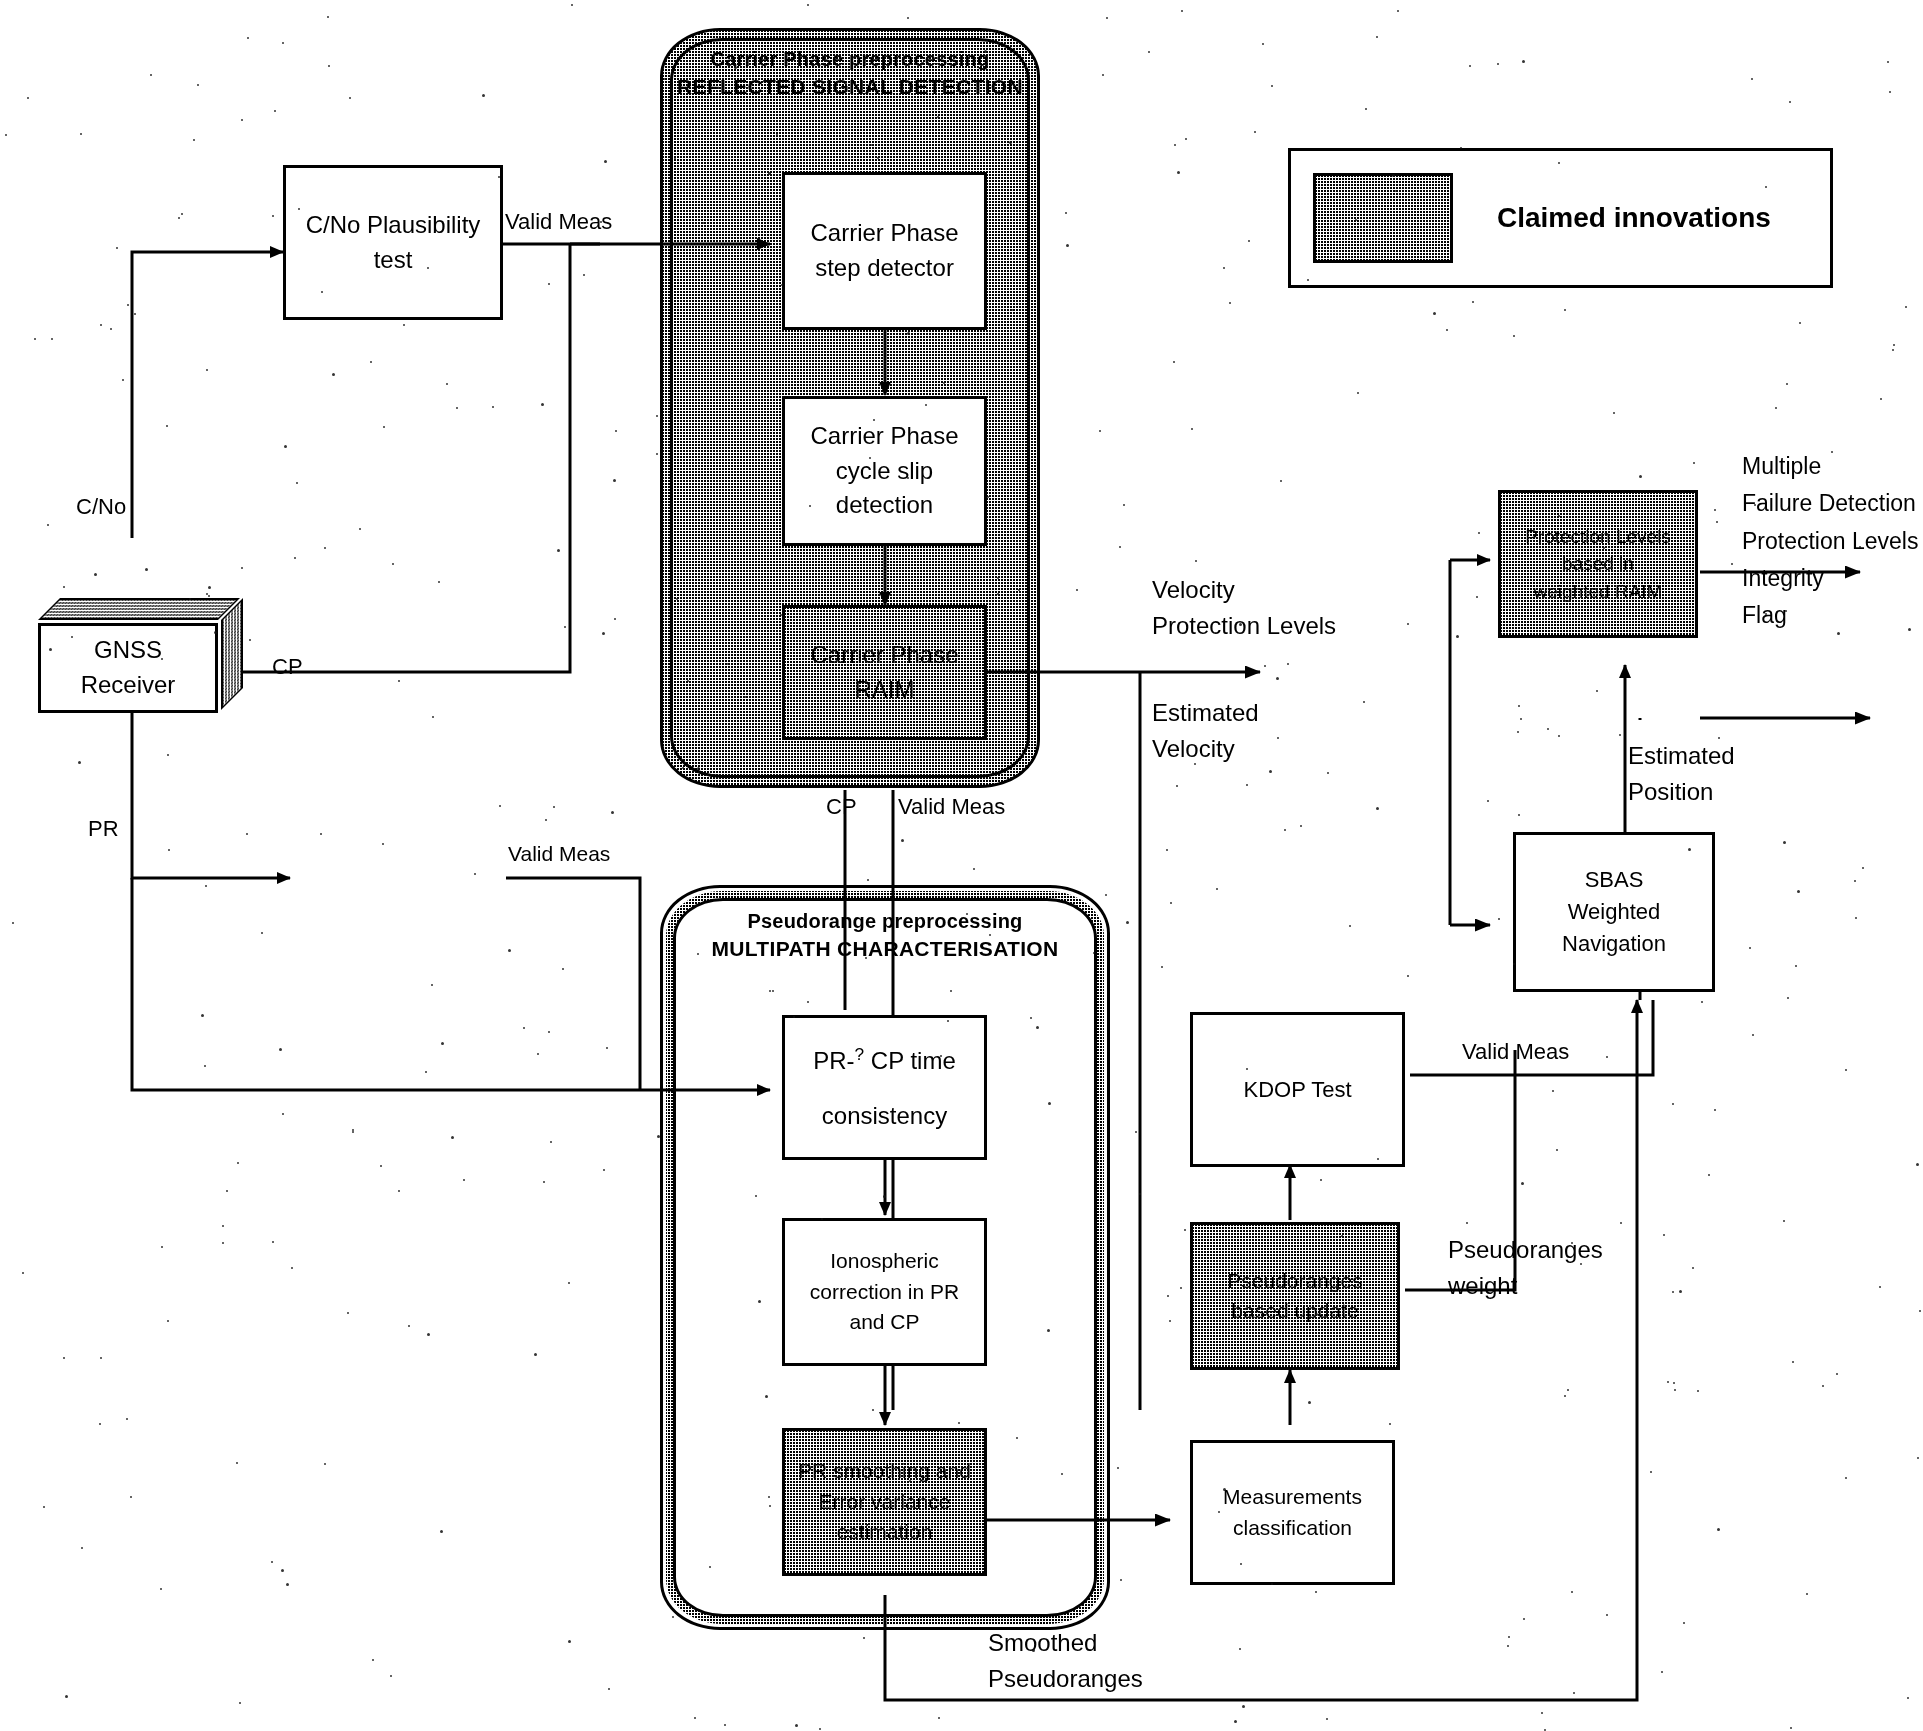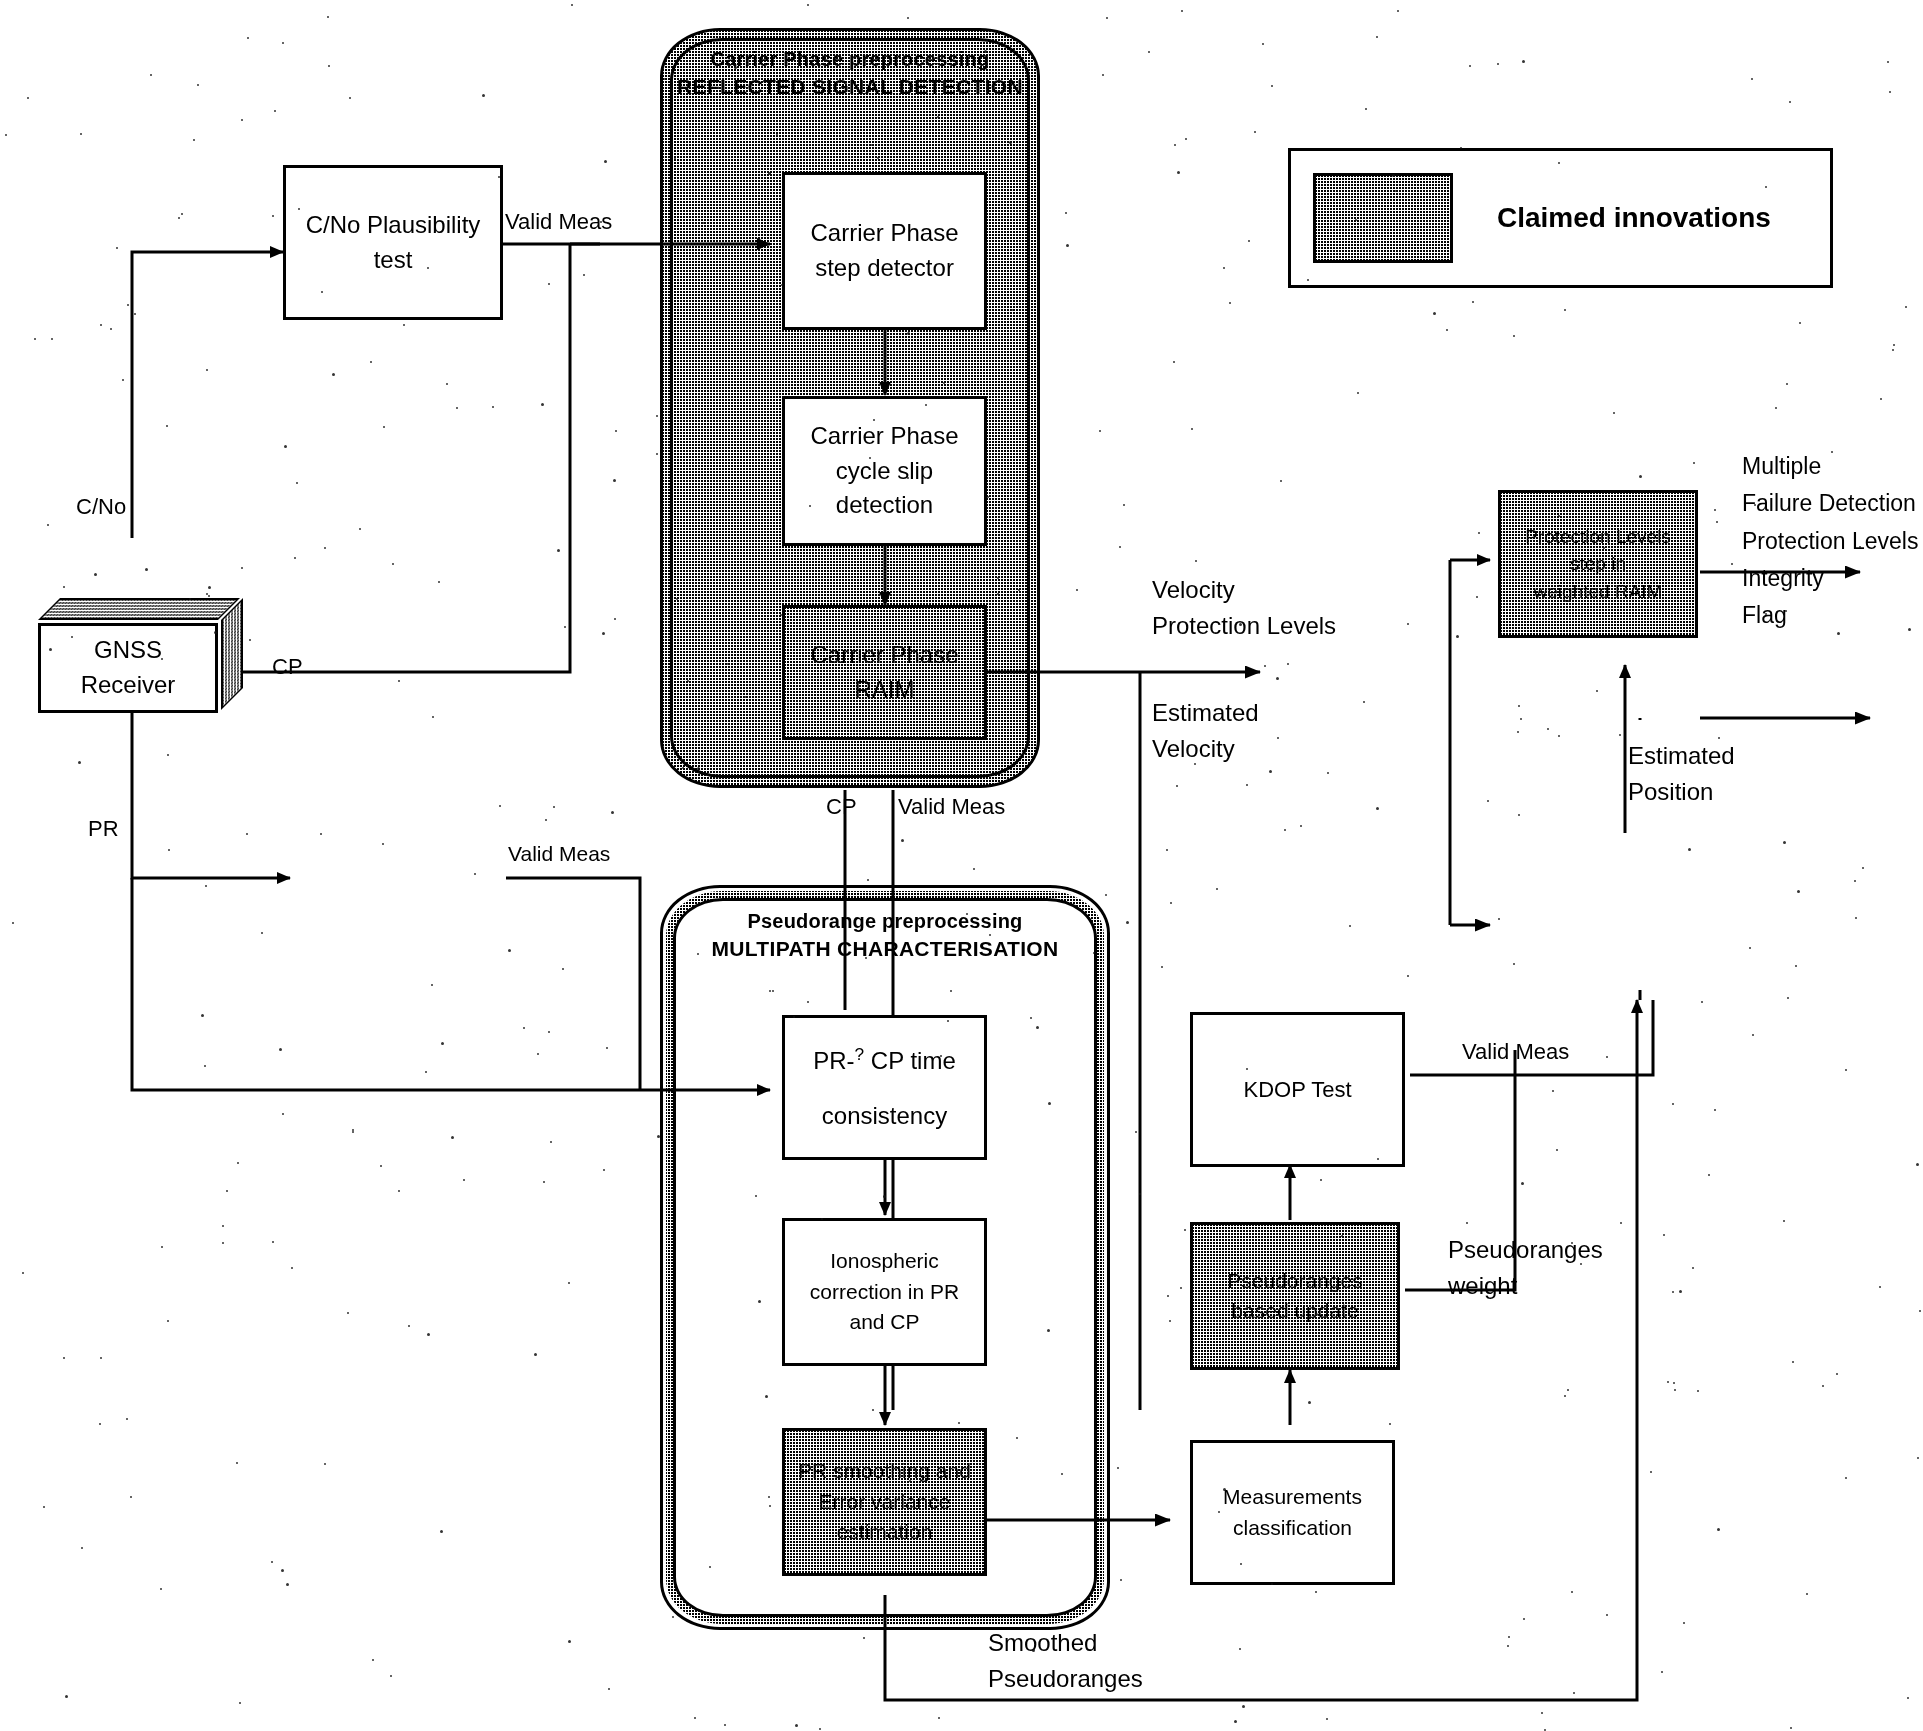--- a/index.html
+++ b/index.html
@@ -270,24 +270,29 @@
 
   <div class="box hatch f21" style="left:1190px;top:1222px;width:210px;height:148px;">
     <span class="ln">Pseudoranges</span>
     <span class="ln">based update</span>
   </div>
 
   <div class="box f22" style="left:1190px;top:1012px;width:215px;height:155px;">
     <span class="ln">KDOP Test</span>
   </div>
 
+  <div class="box f22" style="left:1513px;top:832px;width:202px;height:160px;">
+    <span class="ln">SBAS</span>
+    <span class="ln">Weighted</span>
+    <span class="ln">Navigation</span>
+  </div>
 
   <div class="box hatch f19" style="left:1498px;top:490px;width:200px;height:148px;">
     <span class="ln">Protection Levels</span>
-    <span class="ln">step in</span>
+    <span class="ln">based in</span>
     <span class="ln">weighted RAIM</span>
   </div>
 
   <div class="legend" style="left:1288px;top:148px;width:545px;height:140px;">
     <div class="sw"></div>
     <div class="lg-label">Claimed innovations</div>
   </div>
 
   <div class="lbl f22" style="left:76px;top:490px;">C/No</div>
 

